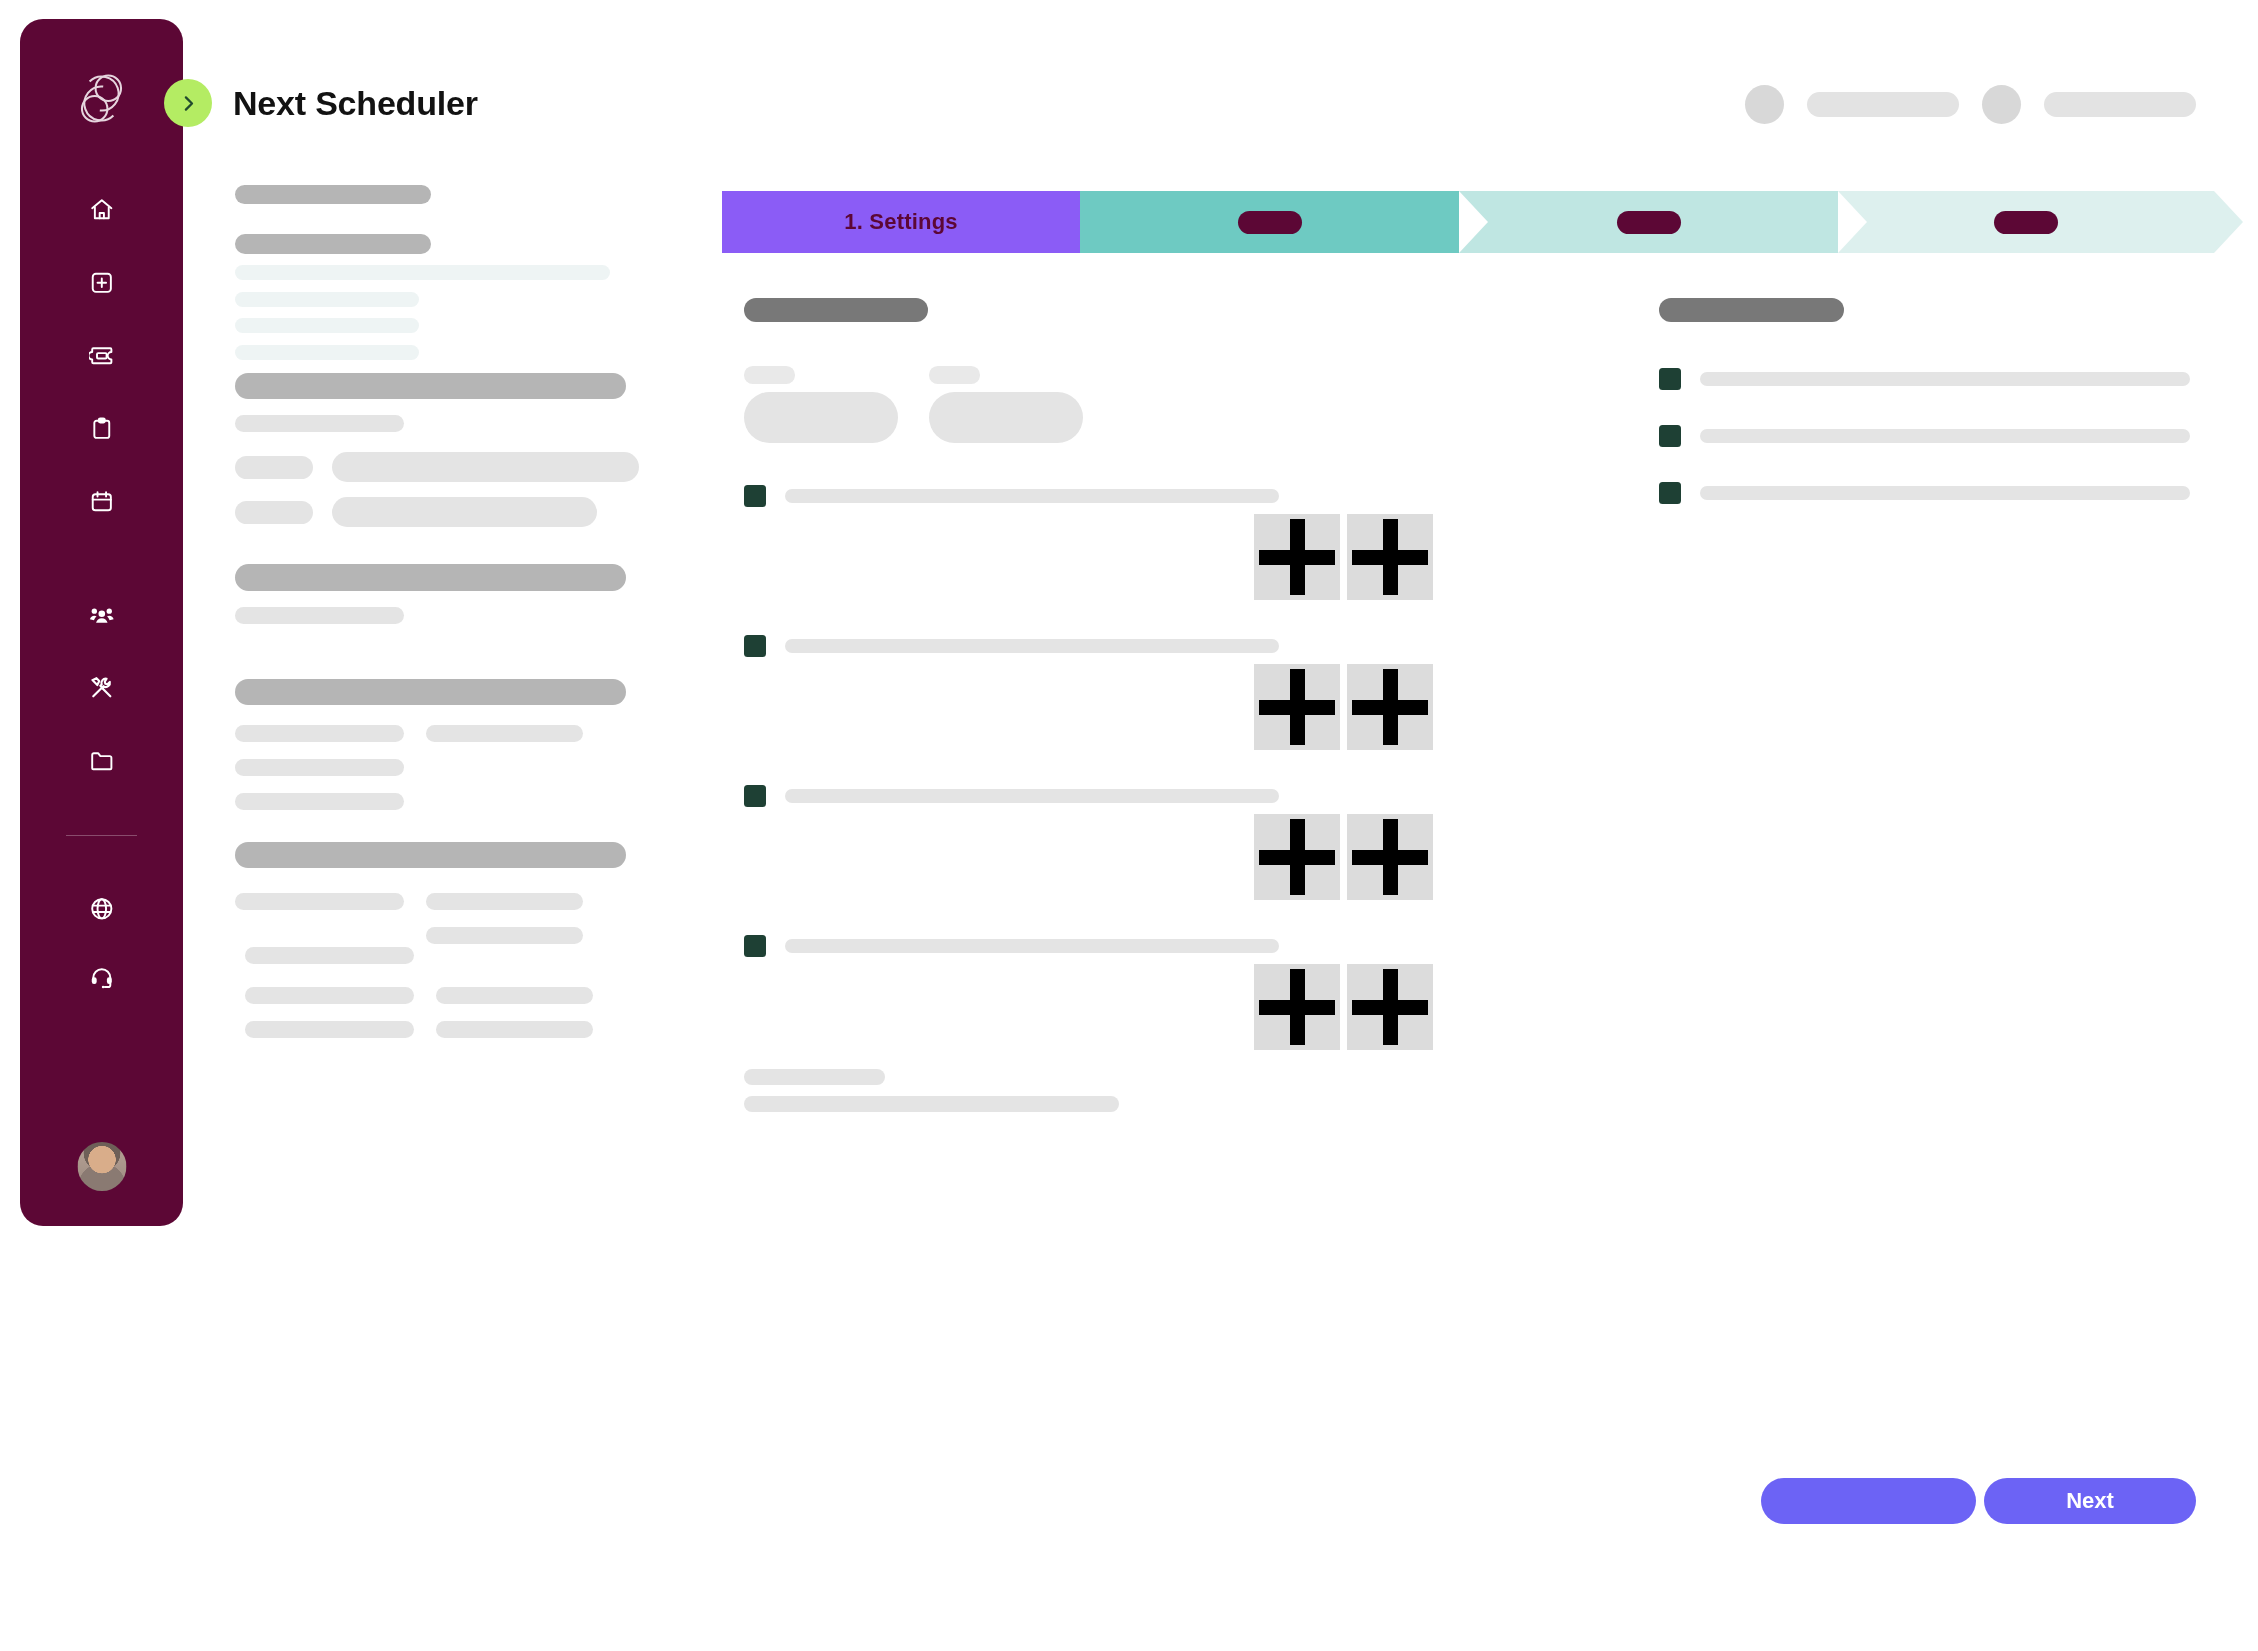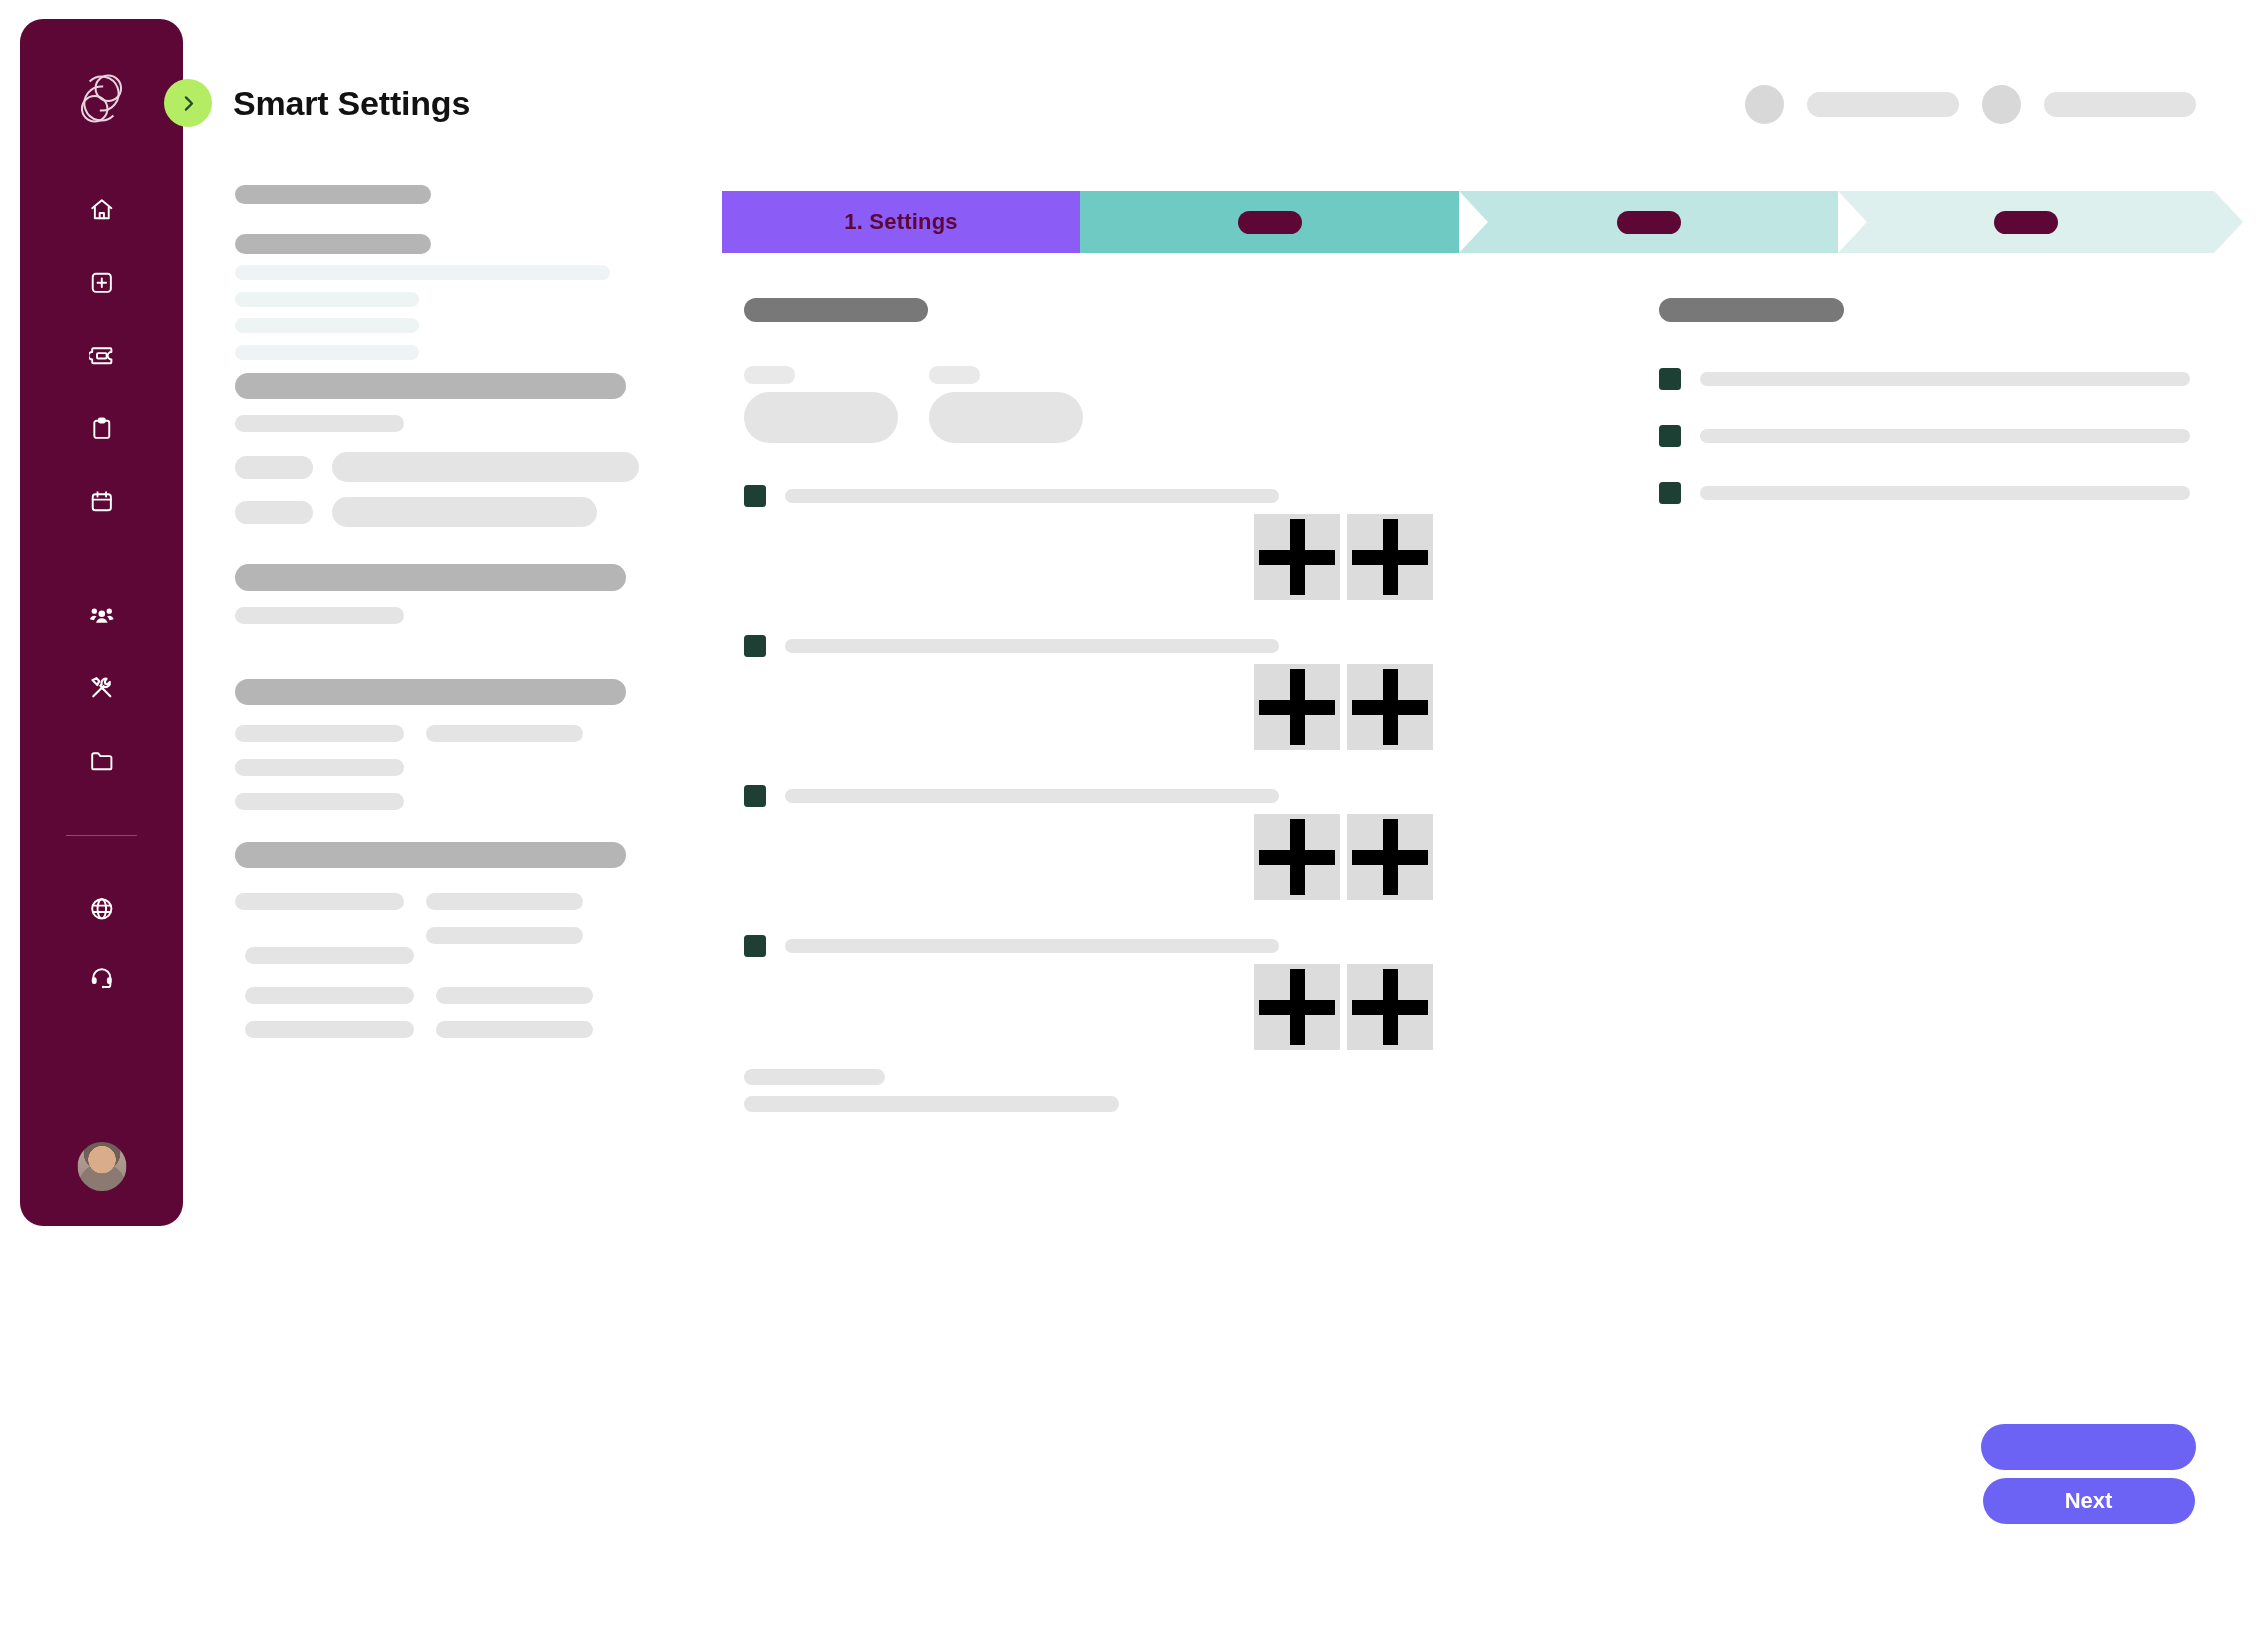--- a/index.html
+++ b/index.html
@@ -129,21 +129,21 @@
   .tile::before { left: 36px; top: 5.3px; width: 15px; height: 76px; }
   .tile::after  { left: 5.3px; top: 36px; width: 76px; height: 15px; }
 
   
   .right-col { position: absolute; left: 1659px; top: 298px; width: 547px; }
   .rc-row { display: flex; align-items: center; gap: 19.4px; }
 
   
   .footer {
     position: absolute; right: 62px; bottom: 128px;
-    display: flex; align-items: center; gap: 8px; flex-direction: column;
+    display: flex; align-items: flex-end; gap: 8px;
   }
   .btn {
     height: 46px; border-radius: 23px; background: #6c63f5;
     border: none; color: #fff; font-size: 22px; font-weight: 700;
     font-family: "Liberation Sans", sans-serif;
     display: flex; align-items: center; justify-content: center;
     cursor: pointer; padding: 0 30px;
   }
   .btn-ghost { width: 215px; padding: 0; }
   .btn-next { width: 212px; }
@@ -247,21 +247,21 @@
     </div>
 
     <div class="avatar"></div>
   </nav>
 
   <div class="expand-btn">
     <svg viewBox="0 0 24 24" fill="none" stroke="#214a2e" stroke-width="2.6" stroke-linecap="round" stroke-linejoin="round">
       <path d="M9 5l7 7-7 7"></path>
     </svg>
   </div>
-  <h1 class="page-title">Smart Settings</h1>
+  <h1 class="page-title">Next Scheduler</h1>
 
   <div class="header-right">
     <div class="hr-circle"></div>
     <div class="hr-bar" style="width:152px"></div>
     <div class="hr-circle"></div>
     <div class="hr-bar" style="width:152px"></div>
   </div>
 
   <div class="stepper">
     <div class="step s1">

